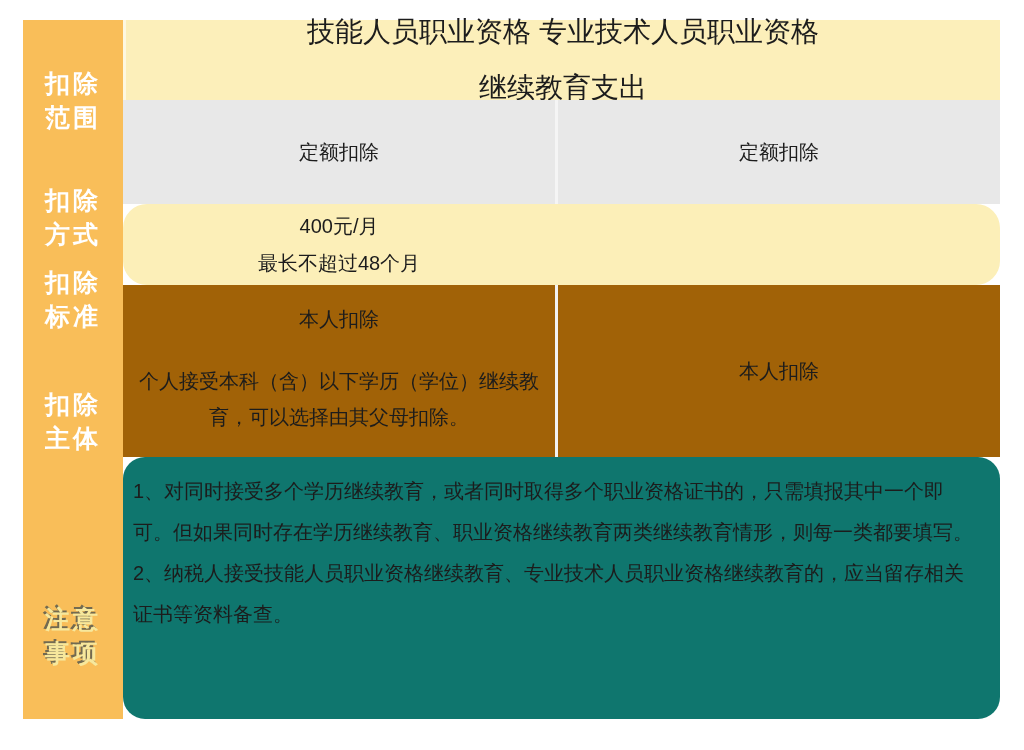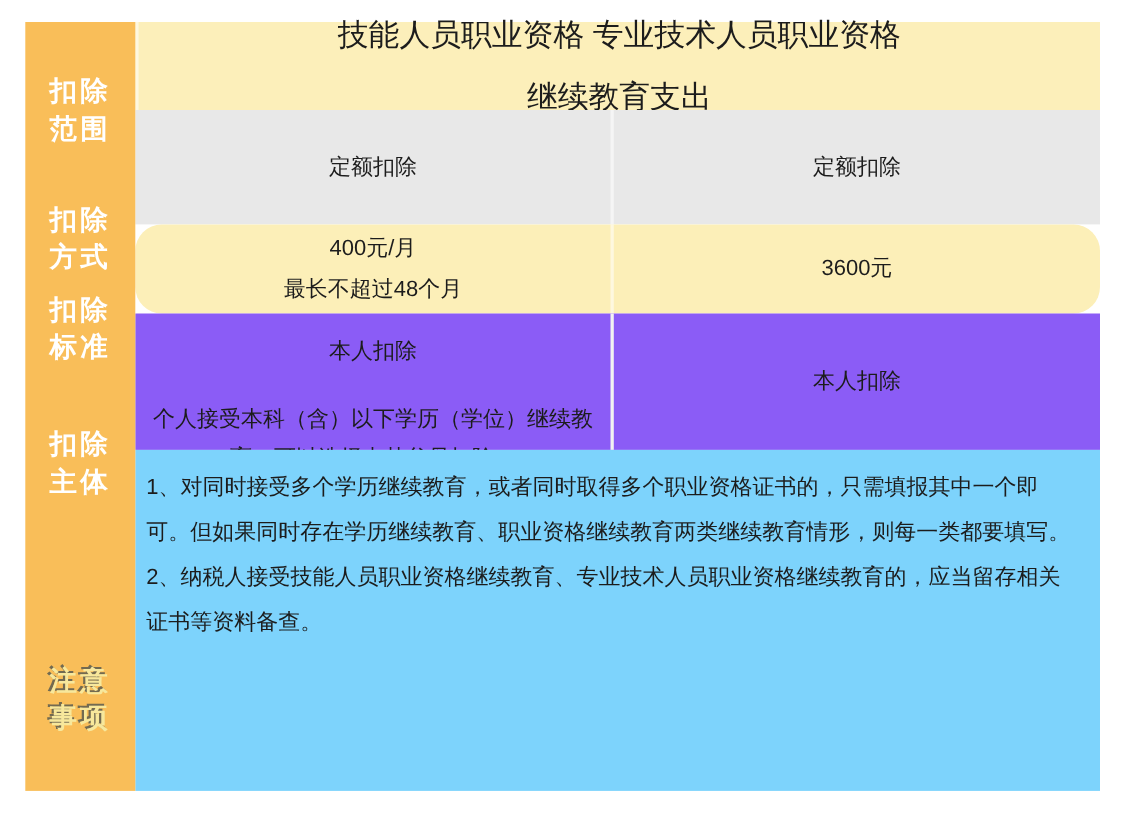--- a/index.html
+++ b/index.html
@@ -52,22 +52,22 @@
   .content-col {
     flex: 1;
     display: flex;
     flex-direction: column;
   }
   .trow { display: flex; }
   .trow-header   { height: 80px; background: #FCEFBA; }
   .trow-scope    { height: 77px; background: #ffffff; }
   .trow-method   { height: 104px; background: #E8E8E8; }
   .trow-standard { height: 81px; background: #FCEFB8; border-radius: 24px; }
-  .trow-subject  { height: 124px; background: #8b5cf6; }
-  .trow-notes    { flex: 1;      background: #7dd3fc; display: block; }
+  .trow-subject  { height: 172px; background: #a16207; }
+  .trow-notes    { flex: 1;      background: #0f766e; display: block; border-radius: 22px; }
   .cell {
     display: flex;
     align-items: center;
     justify-content: center;
     text-align: center;
     color: #1C1C1C;
     font-size: 20px;
     line-height: 1.85;
     white-space: pre-line;
     box-sizing: border-box;
@@ -132,21 +132,20 @@
 
 
     <div class="trow trow-method">
       <div class="cell cell-left">定额扣除</div>
       <div class="cell cell-right">定额扣除</div>
     </div>
 
     <div class="trow trow-standard">
       <div class="cell cell-left">400元/月
 最长不超过48个月</div>
-      <div class="cell cell-right">3600元</div>
     </div>
 
     <div class="trow trow-subject">
       <div class="cell cell-left subject-stack">
         <div class="subject-line1">本人扣除</div>
         <div class="subject-para">个人接受本科（含）以下学历（学位）继续教育，可以选择由其父母扣除。</div>
       </div>
       <div class="cell cell-right">本人扣除</div>
     </div>
 

